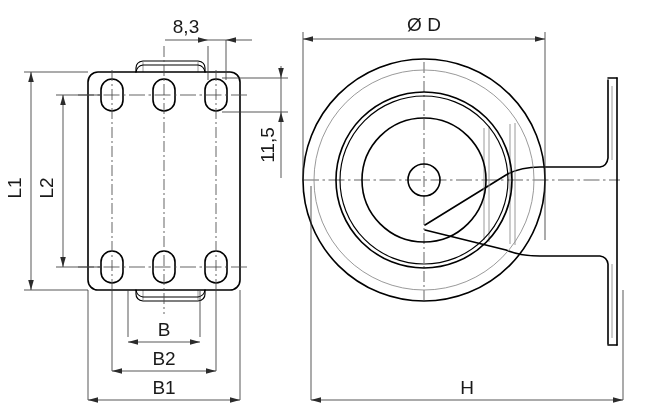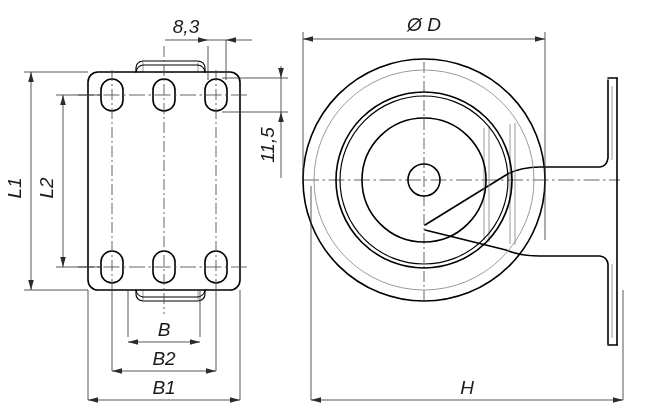--- a/index.html
+++ b/index.html
@@ -11,21 +11,20 @@
     width: 650px;
     height: 418px;
     font-family: "Liberation Sans", sans-serif;
     overflow: hidden;
   }
   #drawing-root {
     position: relative;
     width: 518px;
     height: 418px;
     background: #ffffff;
-    font-style: italic;
   }
   svg#cad {
     display: block;
     width: 650px;
     height: 418px;
   }
   
   .outline {
     fill: none;
     stroke: #000000;

